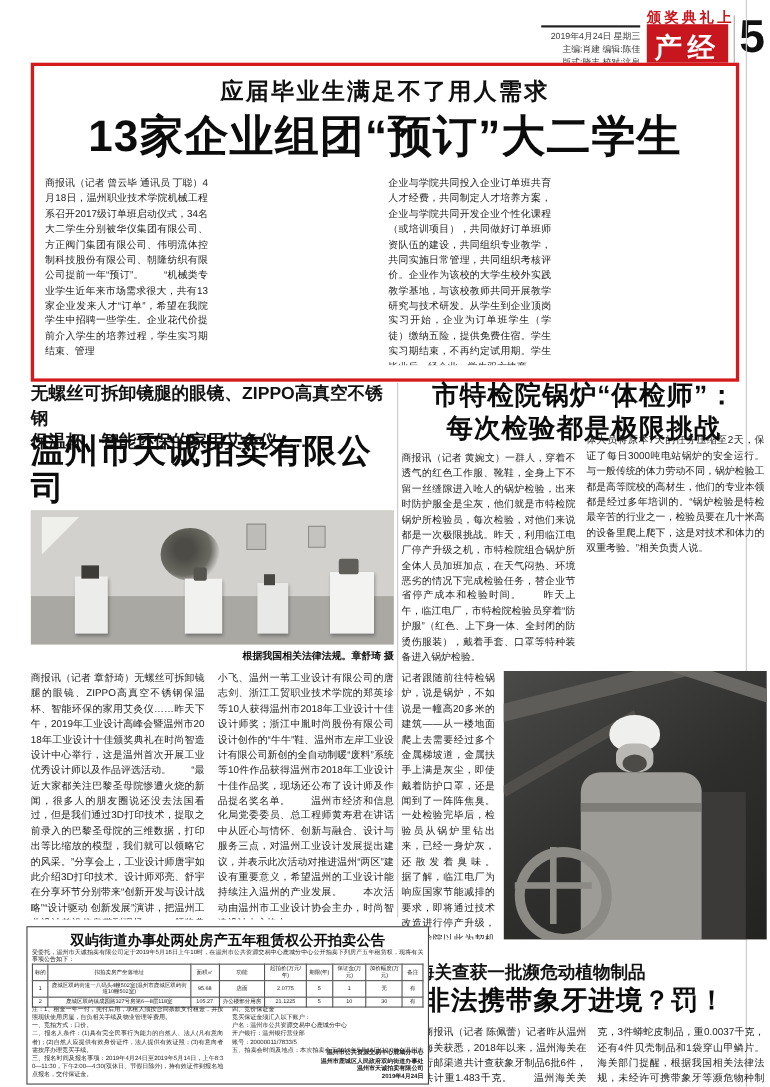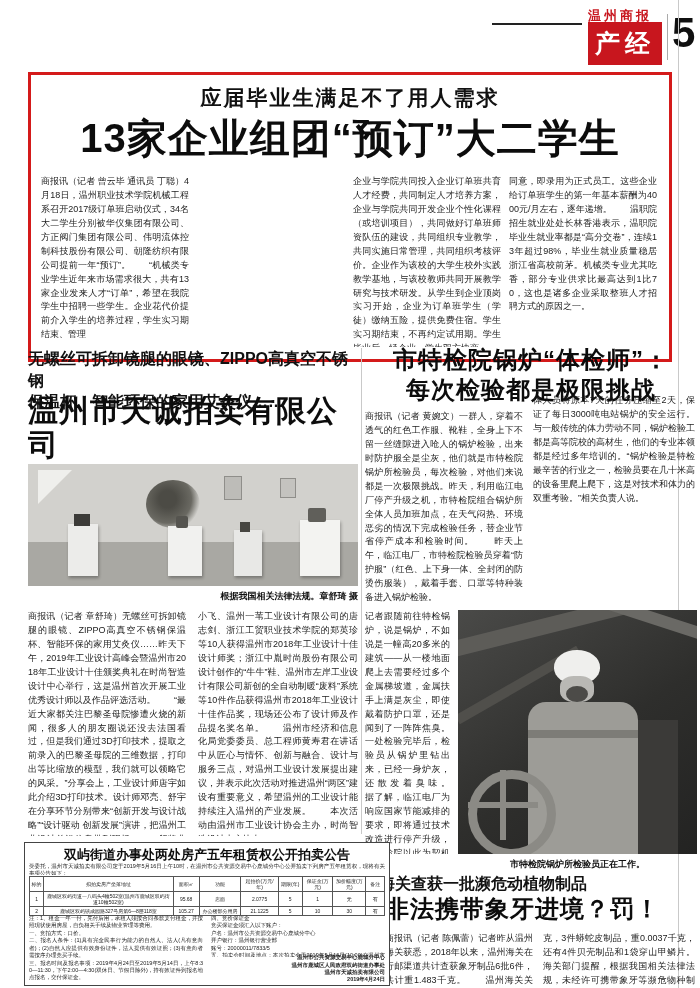--- a/index.html
+++ b/index.html
@@ -11,47 +11,51 @@
   .hl{font-weight:900;color:#0c0c0c;letter-spacing:1px;}
   .center{text-align:center;}
   
   .paper-name{color:#c8161e;font-weight:bold;font-size:13px;letter-spacing:3px;}
   .date-block{font-size:8px;color:#3a3a3a;text-align:right;line-height:1.5;}
   .section-block{background:#c8161e;color:#fff;font-weight:900;font-size:25px;letter-spacing:5px;display:flex;align-items:center;justify-content:center;}
   .page-num{font-size:42px;font-weight:900;color:#101010;line-height:1;}
   .vline{background:#aaa;width:1px;}
   .hline{background:#222;height:2px;}
   
-  .lead-box{position:absolute;left:28px;top:72px;width:638px;height:284px;border:3px solid #d41a1a;background:#fff;}
+  .lead-box{position:absolute;left:28px;top:57px;width:638px;height:284px;border:3px solid #d41a1a;background:#fff;}
   
   .notice-box{position:absolute;left:24px;top:842px;width:364px;height:142px;border:1px solid #444;background:#fff;}
   .notice-table{border-collapse:collapse;width:356px;table-layout:fixed;}
   .notice-table th,.notice-table td{border:0.5px solid #555;font-size:5px;line-height:1.2;padding:1px;color:#222;text-align:center;overflow:hidden;font-weight:normal;}
   
   .photo{position:absolute;overflow:hidden;}
   .caption{font-size:9px;font-weight:bold;color:#111;}
   .rule{background:#c9c9c9;}
 </style>
 </head>
 <body>
 
 <div class="page">
 
-  <div class="abs paper-name" style="left:588px;top:7px;width:84px;">温州商报</div>
+  <div class="abs paper-name" style="left:588px;top:7px;width:84px;">颁奖典礼上</div>
   <div class="abs hline" style="left:492px;top:23px;width:90px;"></div>
+  <div class="abs date-block" style="left:432px;top:27px;width:150px;">
+    <div>2019年4月24日 星期三</div>
+    <div>主编:肖建 编辑:陈佳</div>
+    <div>版式:晓丰 校对:汶泉</div>
+  </div>
   <div class="abs section-block" style="left:588px;top:22px;width:74px;height:43px;">产经</div>
   <div class="abs vline" style="left:667px;top:14px;height:46px;"></div>
   <div class="abs page-num" style="left:672px;top:12px;">5</div>
 
   <div class="lead-box">
     <div class="abs center" style="left:0;top:9px;width:100%;font-size:21px;font-weight:bold;color:#111;letter-spacing:2px;">应届毕业生满足不了用人需求</div>
     <div class="abs center hl" style="left:0;top:36px;width:100%;font-size:40px;">13家企业组团“预订”大二学生</div>
     <div class="body-col" style="left:10px;top:100px;width:148px;height:172px;">商报讯（记者 曾云毕 通讯员 丁聪）4月18日，温州职业技术学院机械工程系召开2017级订单班启动仪式，34名大二学生分别被华仪集团有限公司、方正阀门集团有限公司、伟明流体控制科技股份有限公司、朝隆纺织有限公司提前一年“预订”。　　“机械类专业学生近年来市场需求很大，共有13家企业发来人才“订单”，希望在我院学生中招聘一些学生。企业花代价提前介入学生的培养过程，学生实习期结束、管理</div>
     <div class="body-col" style="left:322px;top:100px;width:148px;height:172px;">企业与学院共同投入企业订单班共育人才经费，共同制定人才培养方案，企业与学院共同开发企业个性化课程（或培训项目），共同做好订单班师资队伍的建设，共同组织专业教学，共同实施日常管理，共同组织考核评价。企业作为该校的大学生校外实践教学基地，与该校教师共同开展教学研究与技术研发。从学生到企业顶岗实习开始，企业为订单班学生（学徒）缴纳五险，提供免费住宿。学生实习期结束，不再约定试用期。学生毕业后，经企业、学生双方协商</div>
-    <div class="body-col" style="left:478px;top:100px;width:148px;height:172px;">同意，即录用为正式员工。这些企业给订单班学生的第一年基本薪酬为4000元/月左右，逐年递增。　　温职院招生就业处处长林香港表示，温职院毕业生就业率都是“高分交卷”，连续13年超过98%，毕业生就业质量稳居浙江省高校前茅。机械类专业尤其吃香，部分专业供求比最高达到1比70，这也是诸多企业采取整班人才招聘方式的原因之一。</div>
   </div>
 
   <div class="abs rule" style="left:361px;top:348px;width:1px;height:486px;"></div>
 
   <div class="abs rule" style="left:678px;top:0;width:1px;height:988px;"></div>
 
   <div class="abs" style="left:28px;top:348px;width:330px;font-size:16px;font-weight:bold;color:#121212;line-height:1.35;">
     <div>无螺丝可拆卸镜腿的眼镜、ZIPPO高真空不锈钢</div>
     <div>保温杯、智能环保的家用艾灸仪……</div>
   </div>
@@ -95,21 +99,20 @@
     <div class="abs" style="left:96px;top:40px;width:46px;height:34px;background:#efefed;border-radius:50% 50% 46% 46%;"></div>
     <div class="abs" style="left:102px;top:66px;width:34px;height:26px;background:#b9b8b4;border-radius:40%;"></div>
     <div class="abs" style="left:108px;top:76px;width:22px;height:16px;background:#4c4b48;border-radius:50%;"></div>
     <div class="abs" style="left:70px;top:92px;width:110px;height:152px;background:#9d9c97;border-radius:18px 18px 0 0;"></div>
     <div class="abs" style="left:70px;top:120px;width:110px;height:8px;background:#7d7c77;"></div>
     <div class="abs" style="left:10px;top:160px;width:70px;height:70px;border:9px solid #8b8a85;border-radius:50%;background:transparent;"></div>
     <div class="abs" style="left:42px;top:160px;width:6px;height:70px;background:#8b8a85;"></div>
     <div class="abs" style="left:10px;top:192px;width:70px;height:6px;background:#8b8a85;"></div>
     <div class="abs" style="left:180px;top:110px;width:40px;height:134px;background:#3b3a38;"></div>
   </div>
-  <div class="abs caption center" style="left:458px;top:858px;width:239px;">市特检院锅炉所检验员正在工作。</div>
 
   <div class="abs" style="left:379px;top:874px;width:312px;font-size:16px;font-weight:bold;color:#121212;">海关查获一批濒危动植物制品</div>
   <div class="abs hl" style="left:385px;top:893px;width:312px;font-size:24px;">非法携带象牙进境？罚！</div>
   <div class="body-col" style="left:385px;top:932px;width:148px;height:54px;">商报讯（记者 陈佩蕾）记者昨从温州海关获悉，2018年以来，温州海关在行邮渠道共计查获象牙制品6批6件，共计重1.483千克。　　温州海关关员介绍，2018年以来，该关共计查获6批次濒危动植物制品，其中包括36件象牙及其制品，共1.082千</div>
   <div class="body-col" style="left:543px;top:932px;width:152px;height:54px;">克，3件蟒蛇皮制品，重0.0037千克，还有4件贝壳制品和1袋穿山甲鳞片。　　海关部门提醒，根据我国相关法律法规，未经许可携带象牙等濒危物种制品进境属违法行为，将依法予以处罚。</div>
 
   <div class="notice-box">
     <div class="abs center" style="left:0;top:3px;width:100%;font-size:13px;font-weight:900;color:#0d0d0d;">双屿街道办事处两处房产五年租赁权公开拍卖公告</div>
     <div class="abs tiny-col" style="left:4px;top:20px;width:356px;height:12px;">受委托，温州市天诚拍卖有限公司定于2019年5月16日上午10时，在温州市公共资源交易中心鹿城分中心公开拍卖下列房产五年租赁权，现将有关事项公告如下：</div>
     <table class="notice-table abs" style="left:4px;top:33px;">

